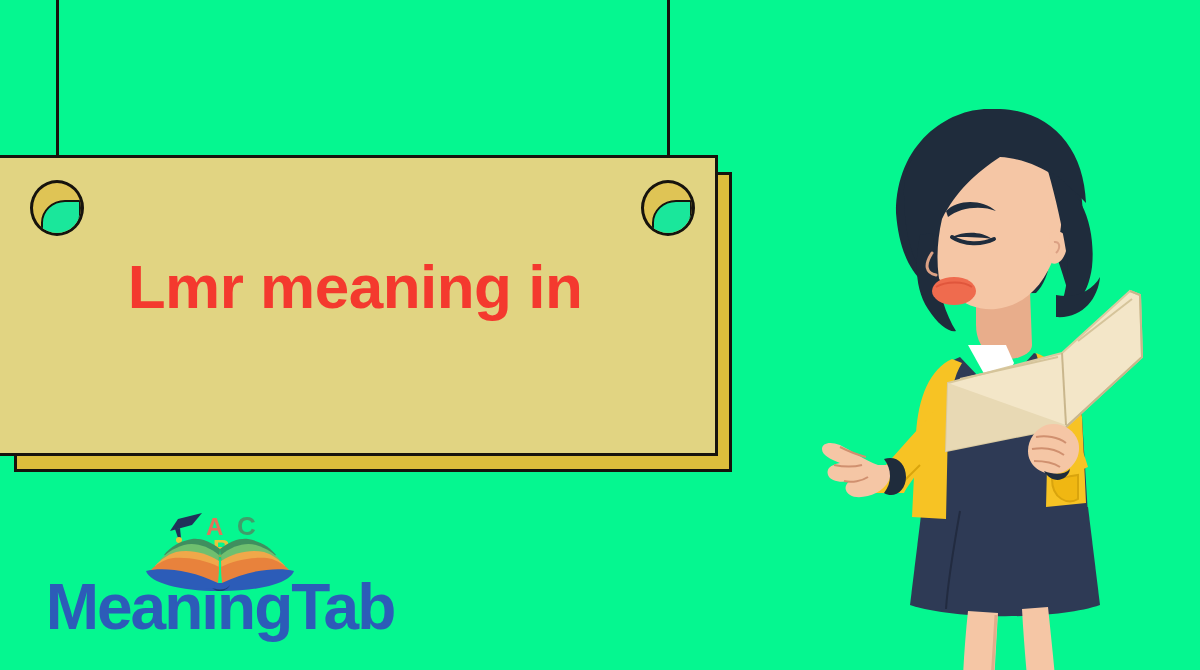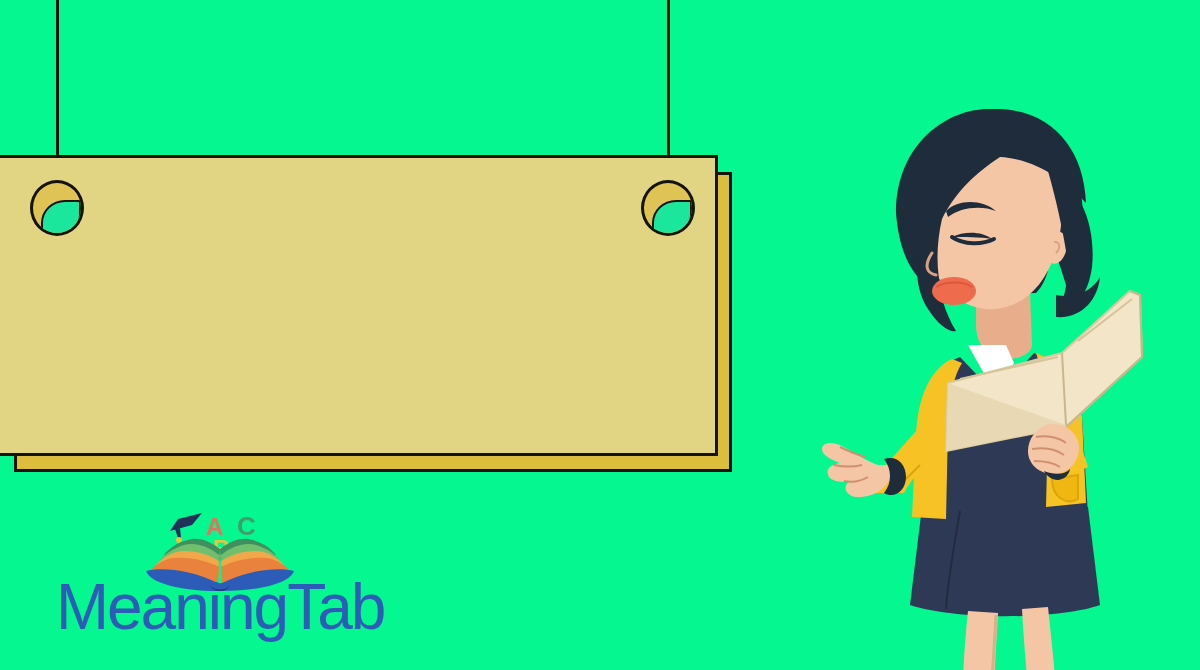--- a/index.html
+++ b/index.html
@@ -105,21 +105,21 @@
     width: 160px;
     height: 88px;
   }
   #brand-wordmark {
     position: absolute;
     left: 0;
     top: 70px;
     width: 420px;
     text-align: center;
     font-size: 64px;
-    font-weight: normal;
+    font-weight: bold;
     color: #2c5cb8;
     letter-spacing: -2px;
     line-height: 1;
   }
 
   
   #illustration {
     position: absolute;
     left: 800px;
     top: 95px;
@@ -134,20 +134,21 @@
 <div id="stage">
 
   <div class="string" id="string-left"></div>
   <div class="string" id="string-right"></div>
 
   <div id="sign-shadow"></div>
 
   <div id="sign-board"></div>
 
   <div id="headline">
+    <div>Lmr meaning in</div>
   </div>
 
   <div class="ring" id="ring-left">
     <div class="leaf"></div>
   </div>
   <div class="ring" id="ring-right">
     <div class="leaf"></div>
   </div>
 
   <div id="brand">

